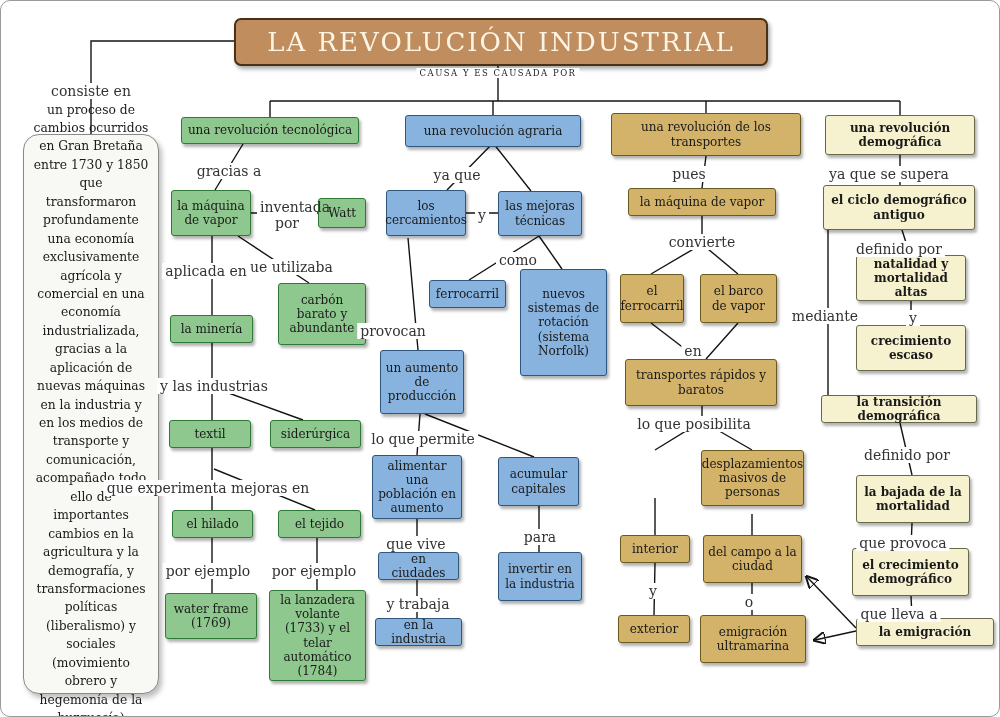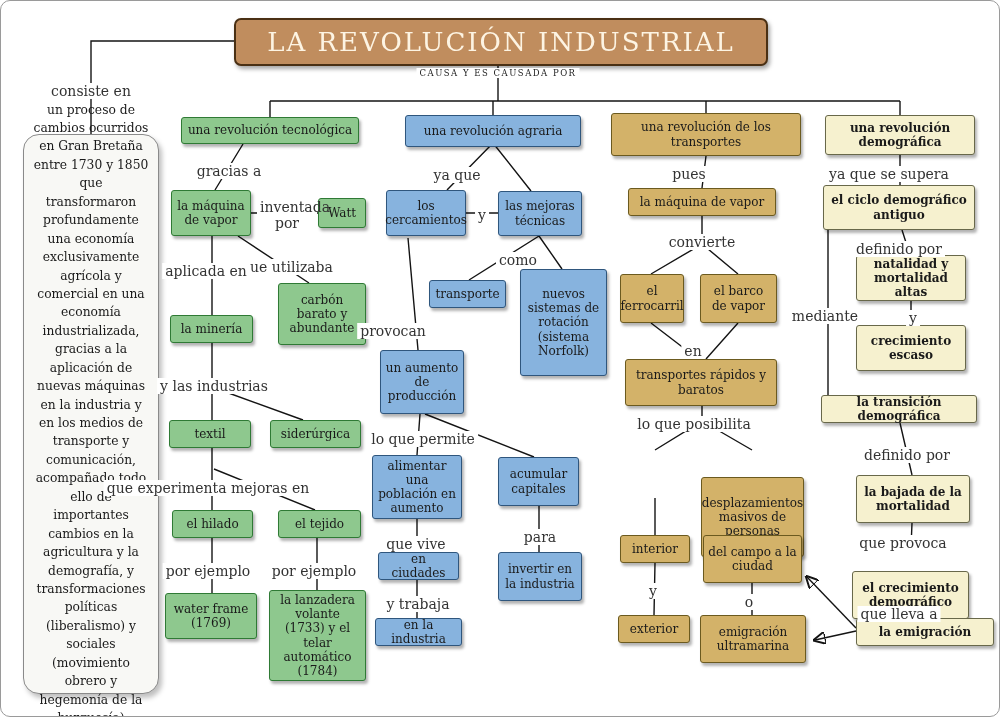--- a/index.html
+++ b/index.html
@@ -73,47 +73,47 @@
   <div class="node green" style="left:168px;top:419px;width:82px;height:28px">textil</div>
   <div class="node green" style="left:269px;top:419px;width:91px;height:28px">siderúrgica</div>
   <div class="node green" style="left:171px;top:509px;width:81px;height:28px">el hilado</div>
   <div class="node green" style="left:277px;top:509px;width:83px;height:28px">el tejido</div>
   <div class="node green" style="left:164px;top:592px;width:92px;height:46px">water frame (1769)</div>
   <div class="node green" style="left:268px;top:589px;width:97px;height:91px">la lanzadera volante (1733) y el telar automático (1784)</div>
 
   <div class="node blue" style="left:404px;top:114px;width:176px;height:32px">una revolución agraria</div>
   <div class="node blue" style="left:385px;top:189px;width:80px;height:46px">los cercamientos</div>
   <div class="node blue" style="left:497px;top:190px;width:84px;height:45px">las mejoras técnicas</div>
-  <div class="node blue" style="left:428px;top:279px;width:77px;height:28px">transporte</div>
+  <div class="node blue" style="left:428px;top:279px;width:77px;height:28px">ferrocarril</div>
   <div class="node blue" style="left:519px;top:268px;width:87px;height:107px">nuevos sistemas de rotación (sistema Norfolk)</div>
   <div class="node blue" style="left:379px;top:349px;width:84px;height:64px">un aumento de producción</div>
   <div class="node blue" style="left:371px;top:454px;width:90px;height:64px">alimentar una población en aumento</div>
   <div class="node blue" style="left:497px;top:456px;width:81px;height:49px">acumular capitales</div>
   <div class="node blue" style="left:377px;top:551px;width:81px;height:28px">en ciudades</div>
   <div class="node blue" style="left:374px;top:617px;width:87px;height:28px">en la industria</div>
   <div class="node blue" style="left:497px;top:551px;width:84px;height:49px">invertir en la industria</div>
 
   <div class="node tan" style="left:610px;top:112px;width:190px;height:43px">una revolución de los transportes</div>
   <div class="node tan" style="left:627px;top:187px;width:148px;height:28px">la máquina de vapor</div>
   <div class="node tan" style="left:619px;top:273px;width:64px;height:49px">el ferrocarril</div>
   <div class="node tan" style="left:699px;top:273px;width:77px;height:49px">el barco de vapor</div>
   <div class="node tan" style="left:624px;top:358px;width:152px;height:47px">transportes rápidos y baratos</div>
-  <div class="node tan" style="left:700px;top:476px;width:103px;height:80px">desplazamientos masivos de personas</div>
+  <div class="node tan" style="left:700px;top:449px;width:103px;height:56px">desplazamientos masivos de personas</div>
   <div class="node tan" style="left:619px;top:534px;width:70px;height:28px">interior</div>
   <div class="node tan" style="left:617px;top:614px;width:72px;height:28px">exterior</div>
   <div class="node tan" style="left:702px;top:534px;width:99px;height:48px">del campo a la ciudad</div>
   <div class="node tan" style="left:699px;top:614px;width:106px;height:48px">emigración ultramarina</div>
 
   <div class="node pale" style="left:824px;top:114px;width:150px;height:40px">una revolución demográfica</div>
   <div class="node pale" style="left:822px;top:184px;width:152px;height:45px">el ciclo demográfico antiguo</div>
   <div class="node pale" style="left:855px;top:254px;width:110px;height:46px">natalidad y mortalidad altas</div>
   <div class="node pale" style="left:855px;top:324px;width:110px;height:46px">crecimiento escaso</div>
   <div class="node pale" style="left:820px;top:394px;width:156px;height:28px">la transición demográfica</div>
   <div class="node pale" style="left:855px;top:474px;width:114px;height:48px">la bajada de la mortalidad</div>
-  <div class="node pale" style="left:851px;top:570px;width:117px;height:48px">el crecimiento demográfico</div>
+  <div class="node pale" style="left:851px;top:547px;width:117px;height:48px">el crecimiento demográfico</div>
   <div class="node pale" style="left:855px;top:617px;width:138px;height:28px">la emigración</div>
 
   <div class="lbl caps" style="left:497px;top:67px">CAUSA Y ES CAUSADA POR</div>
   <div class="lbl" style="left:90px;top:82px">consiste en</div>
   <div class="lbl" style="left:228px;top:162px">gracias a</div>
   <div class="lbl wrap" style="left:286px;top:198px">inventada por</div>
   <div class="lbl" style="left:286px;top:258px">que utilizaba</div>
   <div class="lbl" style="left:205px;top:262px">aplicada en</div>
   <div class="lbl" style="left:213px;top:377px">y las industrias</div>
   <div class="lbl" style="left:207px;top:479px">que experimenta mejoras en</div>

